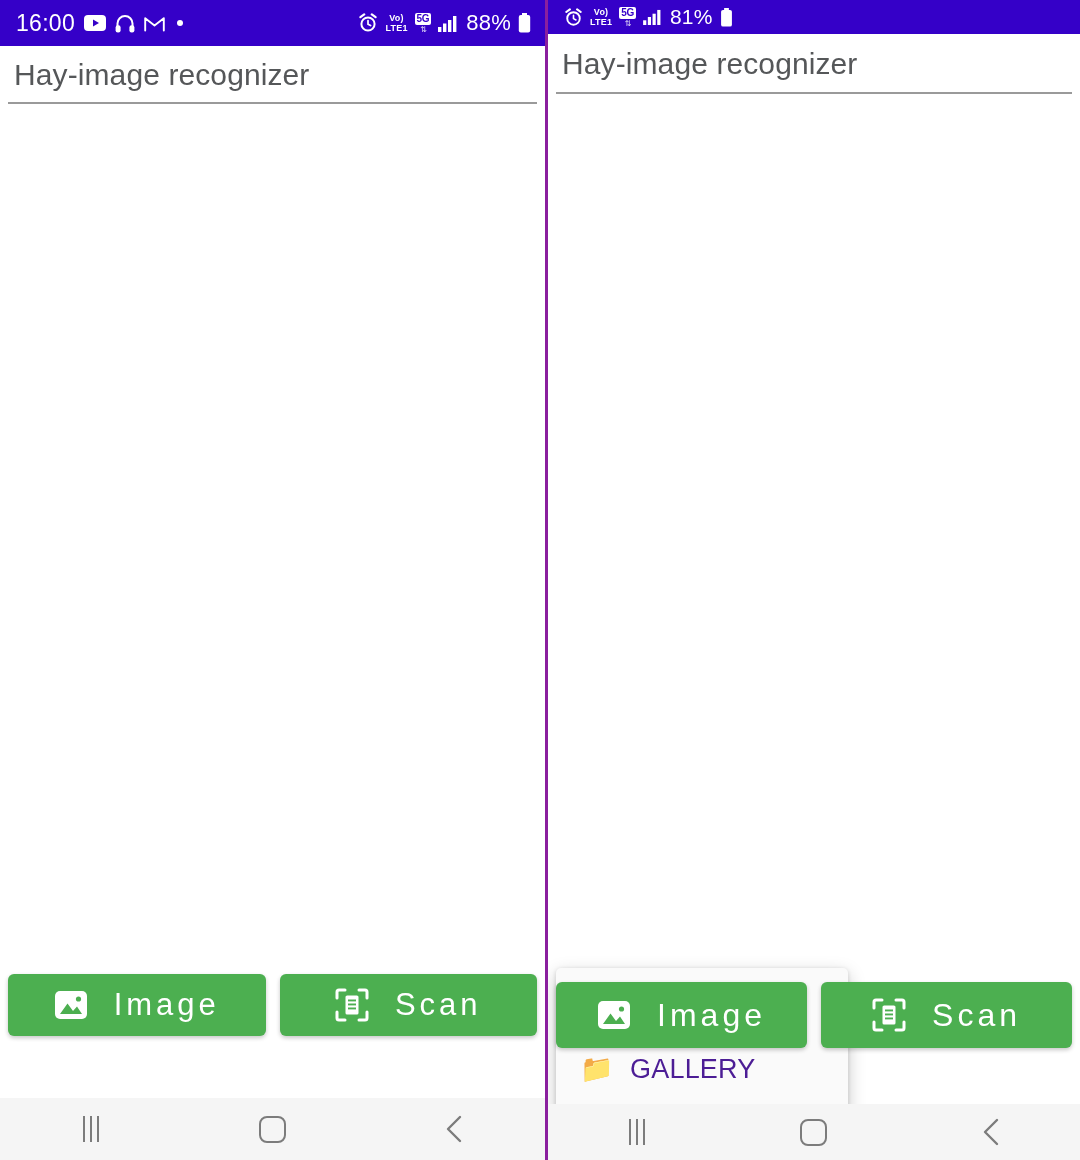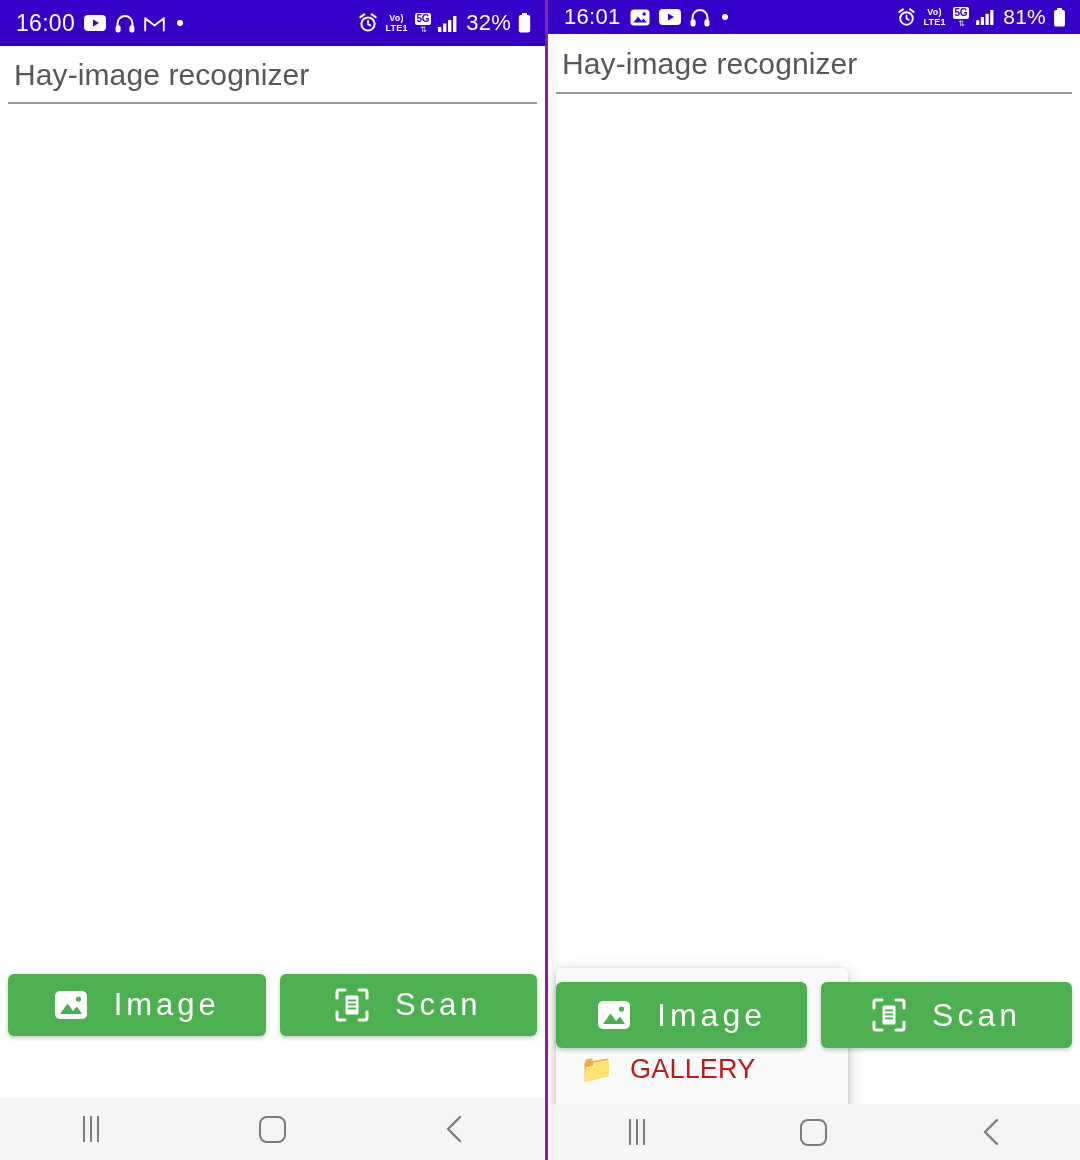--- a/index.html
+++ b/index.html
@@ -86,21 +86,21 @@
     padding:28px 0 26px 0;
     z-index:6;
   }
   .dialog-item {
     display:flex; align-items:center;
     padding:9px 0 9px 26px;
     gap:18px;
     cursor:pointer;
   }
   .dialog-item .emoji { font-size:27px; line-height:1; width:30px; display:inline-flex; justify-content:center; }
-  .dialog-item .lbl { font-size:27px; color:#b91c1c; letter-spacing:.2px; }
+  .dialog-item .lbl { font-size:27px; color:#4c1d95; letter-spacing:.2px; }
 
   
   .actionbar {
     position:absolute; left:0; right:0;
     display:flex; align-items:center;
     z-index:8;
   }
   .panel-left .actionbar  { bottom:62px; height:62px; padding:0 8px; gap:14px; }
   .panel-right .actionbar { bottom:56px; height:66px; padding:0 8px; gap:14px; }
 
@@ -186,21 +186,21 @@
           <span class="arrows">⇅</span>
         </span>
         <span class="sb-ico">
           <svg width="21" height="17" viewBox="0 0 21 17">
             <rect x="0" y="12" width="3.4" height="5" fill="#fff"></rect>
             <rect x="5" y="8.5" width="3.4" height="8.5" fill="#fff"></rect>
             <rect x="10" y="5" width="3.4" height="12" fill="#fff"></rect>
             <rect x="15" y="1" width="3.4" height="16" fill="#fff"></rect>
           </svg>
         </span>
-        <span class="sb-batt">32%</span>
+        <span class="sb-batt">88%</span>
         <span class="sb-ico">
           <svg width="13" height="20" viewBox="0 0 13 20">
             <rect x="4" y="0" width="5" height="2.2" fill="#fff"></rect>
             <rect x="0.8" y="2" width="11.4" height="17.6" rx="2" fill="#fff"></rect>
           </svg>
         </span>
       </div>
     </div>
 
     <div class="appbar">
@@ -255,44 +255,20 @@
               <path d="M17 3 L5 15 L17 27" stroke="#7c7c7c" stroke-width="2.4" fill="none" stroke-linecap="round" stroke-linejoin="round"></path>
             </svg>
         </span>
       </div>
     </div>
   </div>
 
   <div class="panel panel-right">
 
     <div class="statusbar">
-      <div class="sb-left">
-        <span class="sb-clock">16:01</span>
-        <span class="sb-ico">
-          <svg width="20" height="17" viewBox="0 0 20 17">
-            <rect x="0.5" y="0.5" width="19" height="16" rx="3.5" fill="#fff"></rect>
-            <path d="M3.5 13.5 L8 7.5 L11.5 12 L13.5 9.5 L16.8 13.5 Z" fill="#3500c8"></path>
-            <circle cx="14.2" cy="5" r="1.7" fill="#3500c8"></circle>
-          </svg>
-        </span>
-        <span class="sb-ico">
-          <svg width="22" height="16" viewBox="0 0 22 16">
-              <rect x="0" y="0" width="22" height="16" rx="4" fill="#fff"></rect>
-              <path d="M9 4.5 L15 8 L9 11.5 Z" fill="#3500c8"></path>
-            </svg>
-        </span>
-        <span class="sb-ico">
-          <svg width="20" height="19" viewBox="0 0 20 19">
-            <path d="M2.5 13 V9.5 A7.5 7.5 0 0 1 17.5 9.5 V13" stroke="#fff" stroke-width="2" fill="none" stroke-linecap="round"></path>
-            <rect x="0.6" y="11.2" width="5" height="7.2" rx="2.2" fill="#fff"></rect>
-            <rect x="14.4" y="11.2" width="5" height="7.2" rx="2.2" fill="#fff"></rect>
-          </svg>
-        </span>
-        <span class="sb-dot"></span>
-      </div>
       <div class="sb-right">
         <span class="sb-ico">
           <svg width="19" height="19" viewBox="0 0 20 20">
             <circle cx="10" cy="11" r="6.6" fill="none" stroke="#fff" stroke-width="2"></circle>
             <path d="M10 7.6 V11.2 L12.6 12.6" stroke="#fff" stroke-width="1.7" fill="none" stroke-linecap="round"></path>
             <path d="M2.4 4.2 L6.2 1.4 M17.6 4.2 L13.8 1.4" stroke="#fff" stroke-width="2.2" stroke-linecap="round"></path>
           </svg>
         </span>
         <span class="sb-volte">
           <span>Vo)</span>

